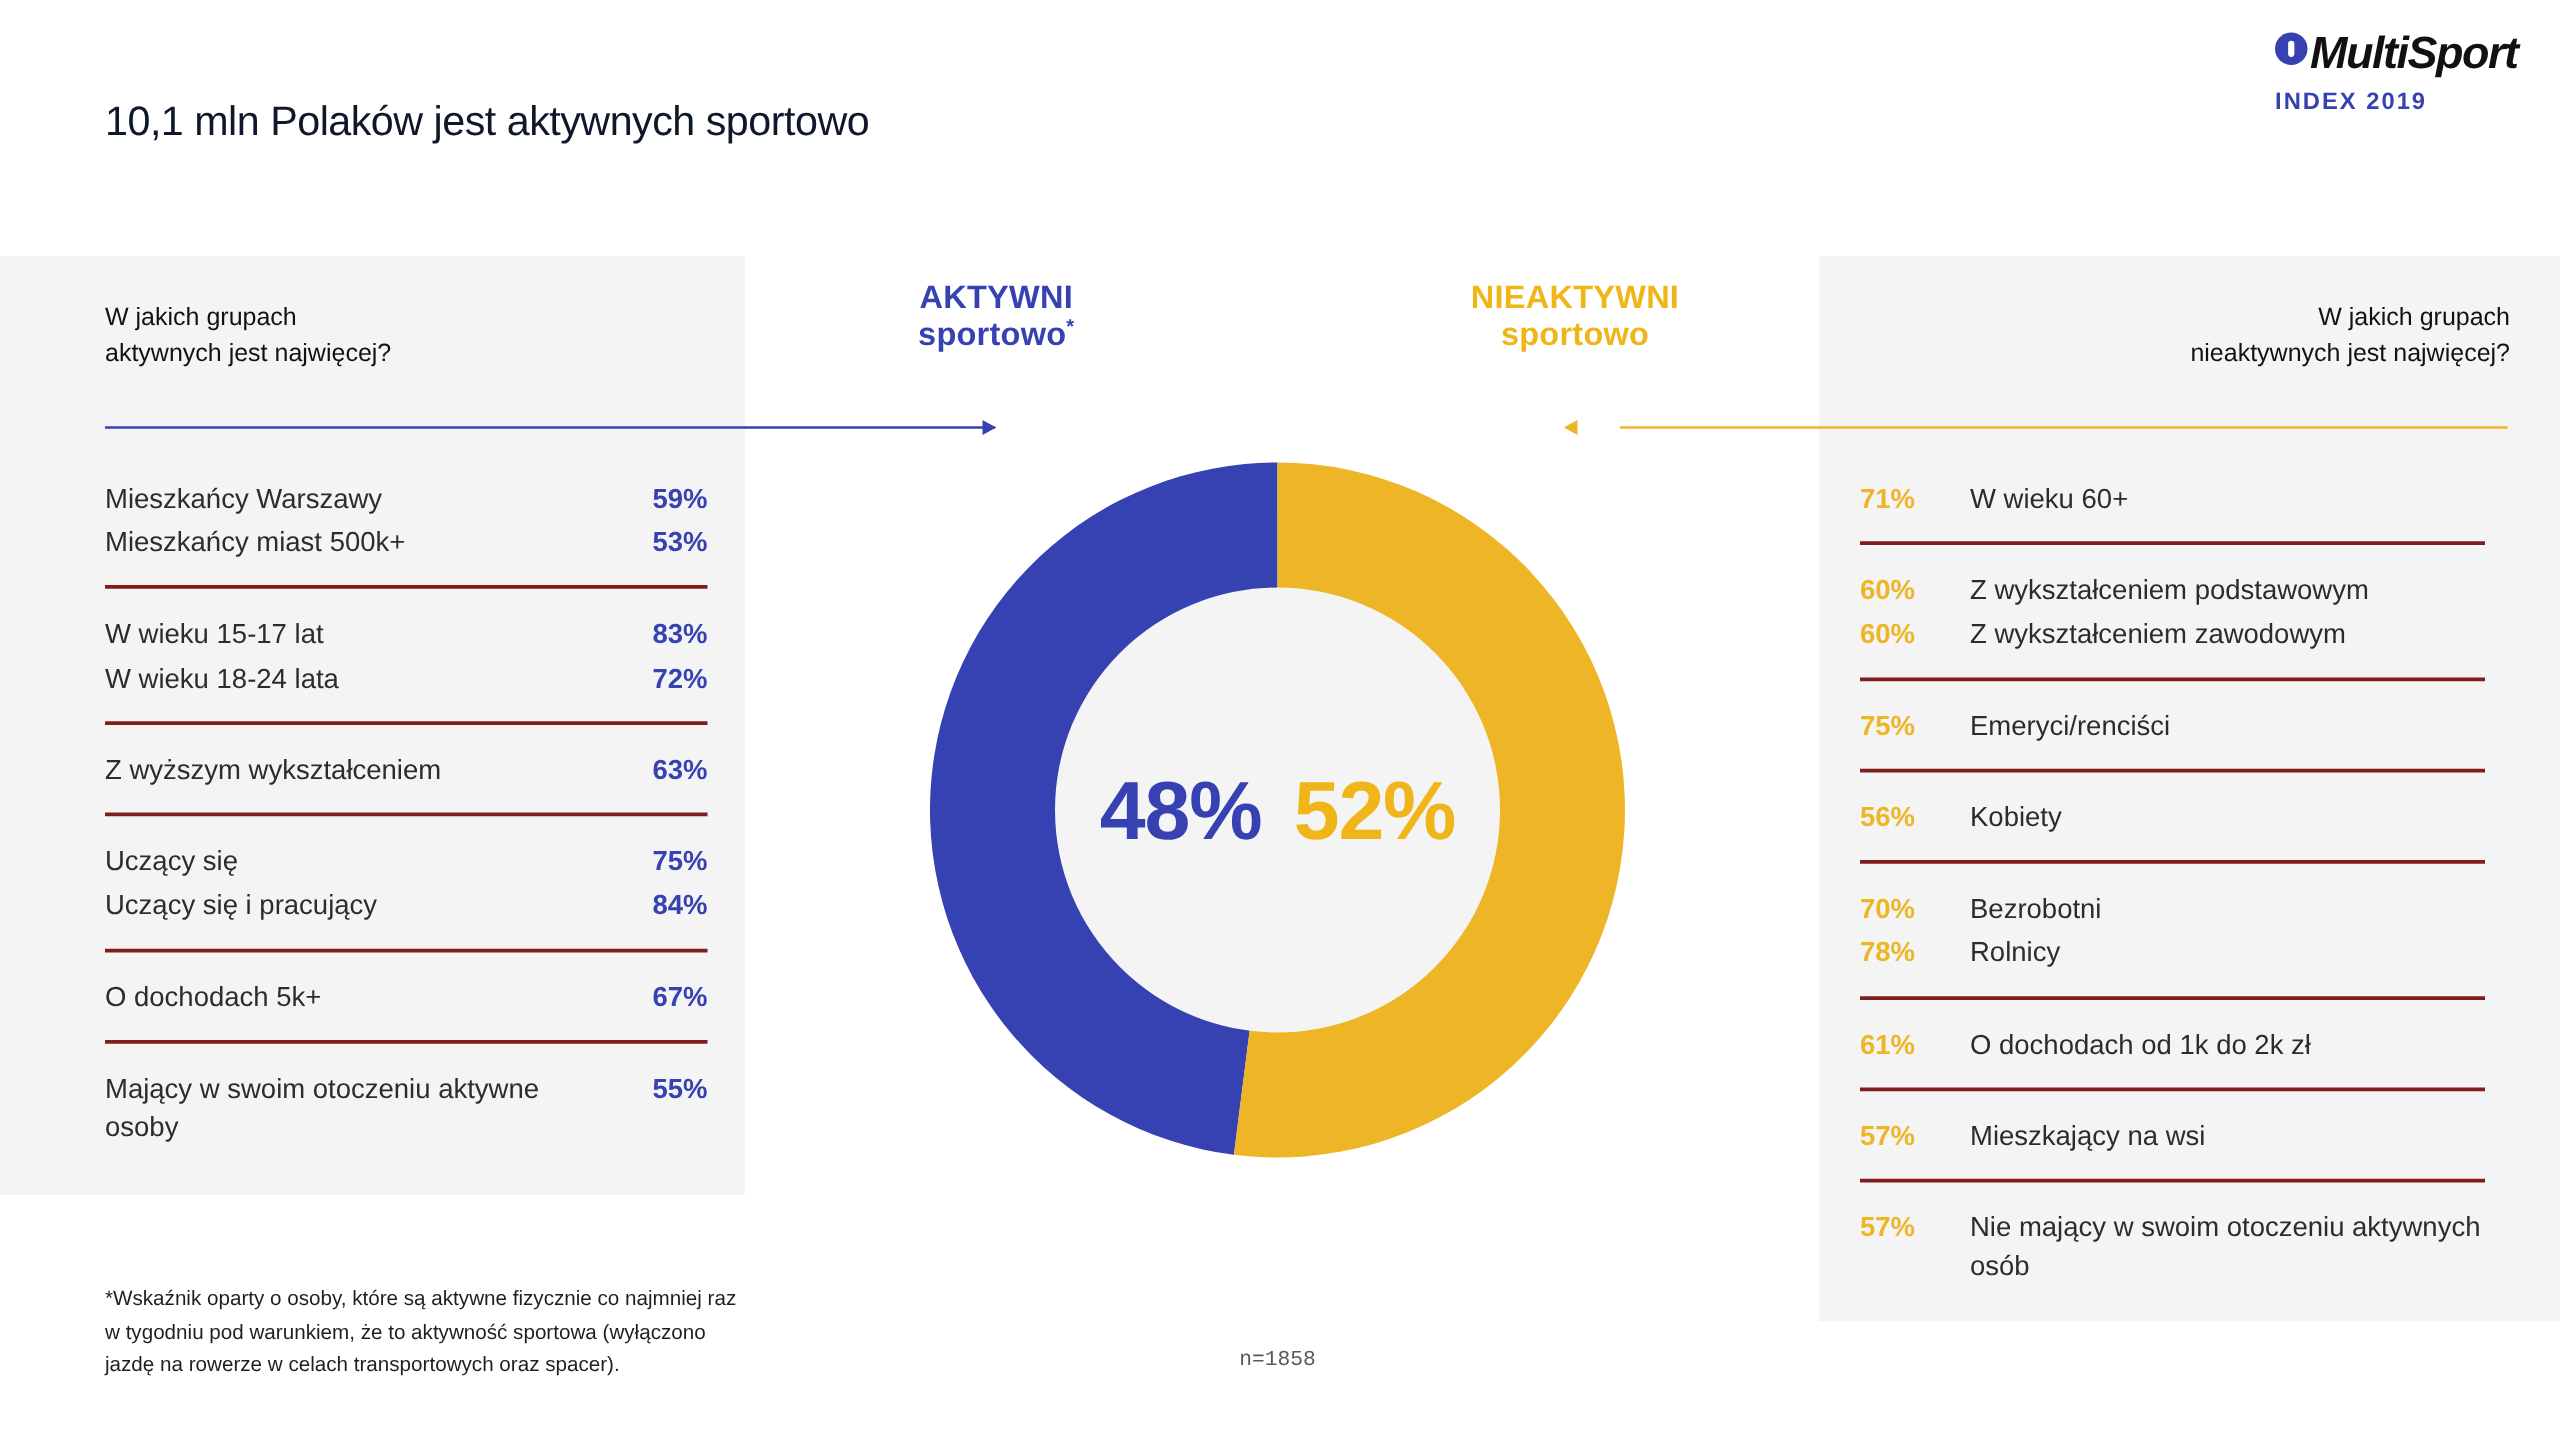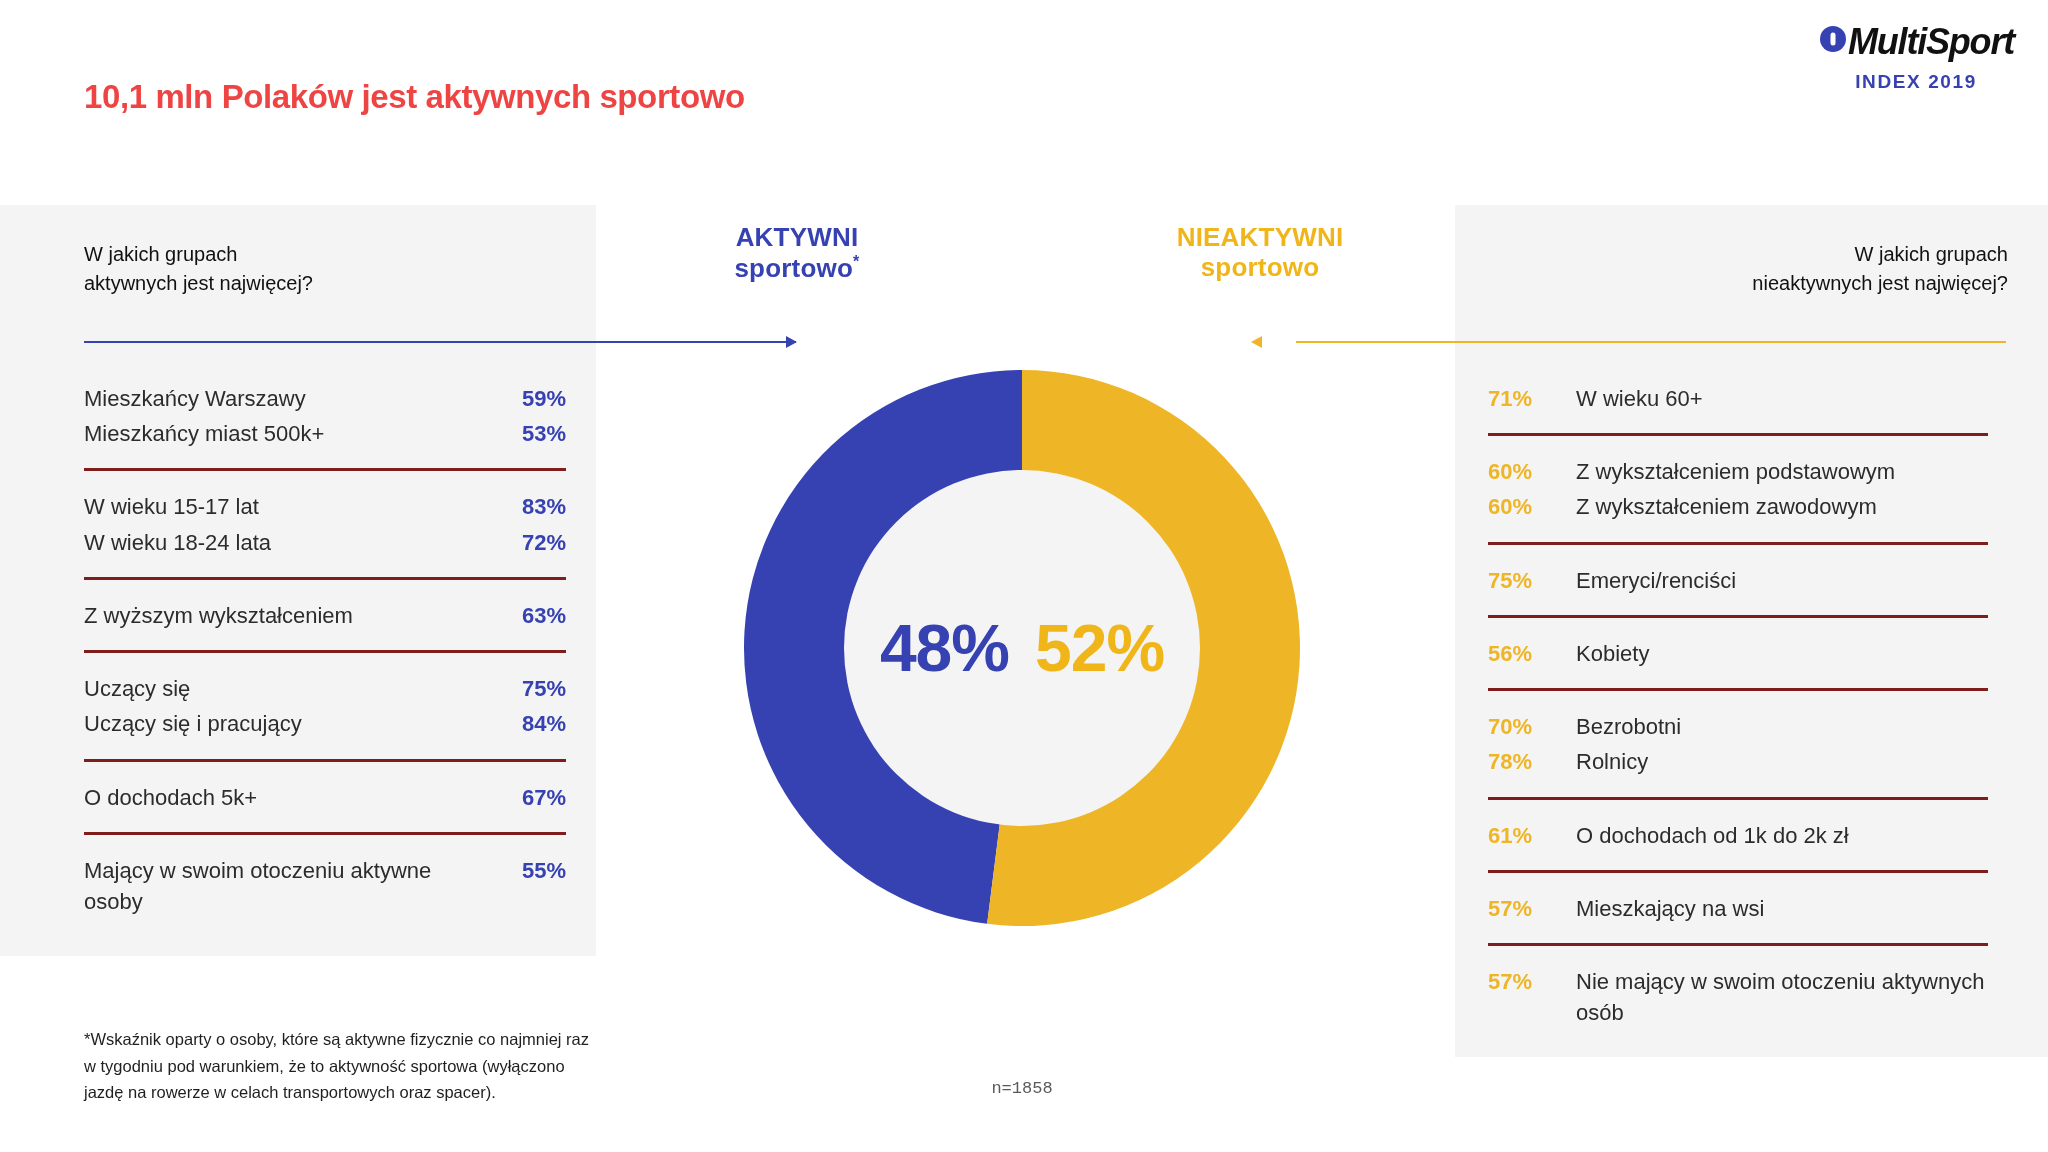--- a/index.html
+++ b/index.html
@@ -11,31 +11,31 @@
     overflow: hidden;
     color: #1a1a1a;
   }
 
   
   #page-title {
     position: absolute;
     left: 84px;
     top: 78px;
     font-size: 33px;
-    font-weight: bold;
+    font-weight: normal;
     letter-spacing: -0.4px;
-    color: #ef4444;
+    color: #0f172a;
     white-space: nowrap;
   }
 
   #brand-logo {
     position: absolute;
     right: 34px;
     top: 24px;
-    text-align: center;
+    text-align: left;
     line-height: 1;
   }
   #brand-logo .logo-row {
     display: flex;
     align-items: center;
     justify-content: flex-end;
     gap: 2px;
   }
   #brand-logo .logo-mark {
     width: 26px;

